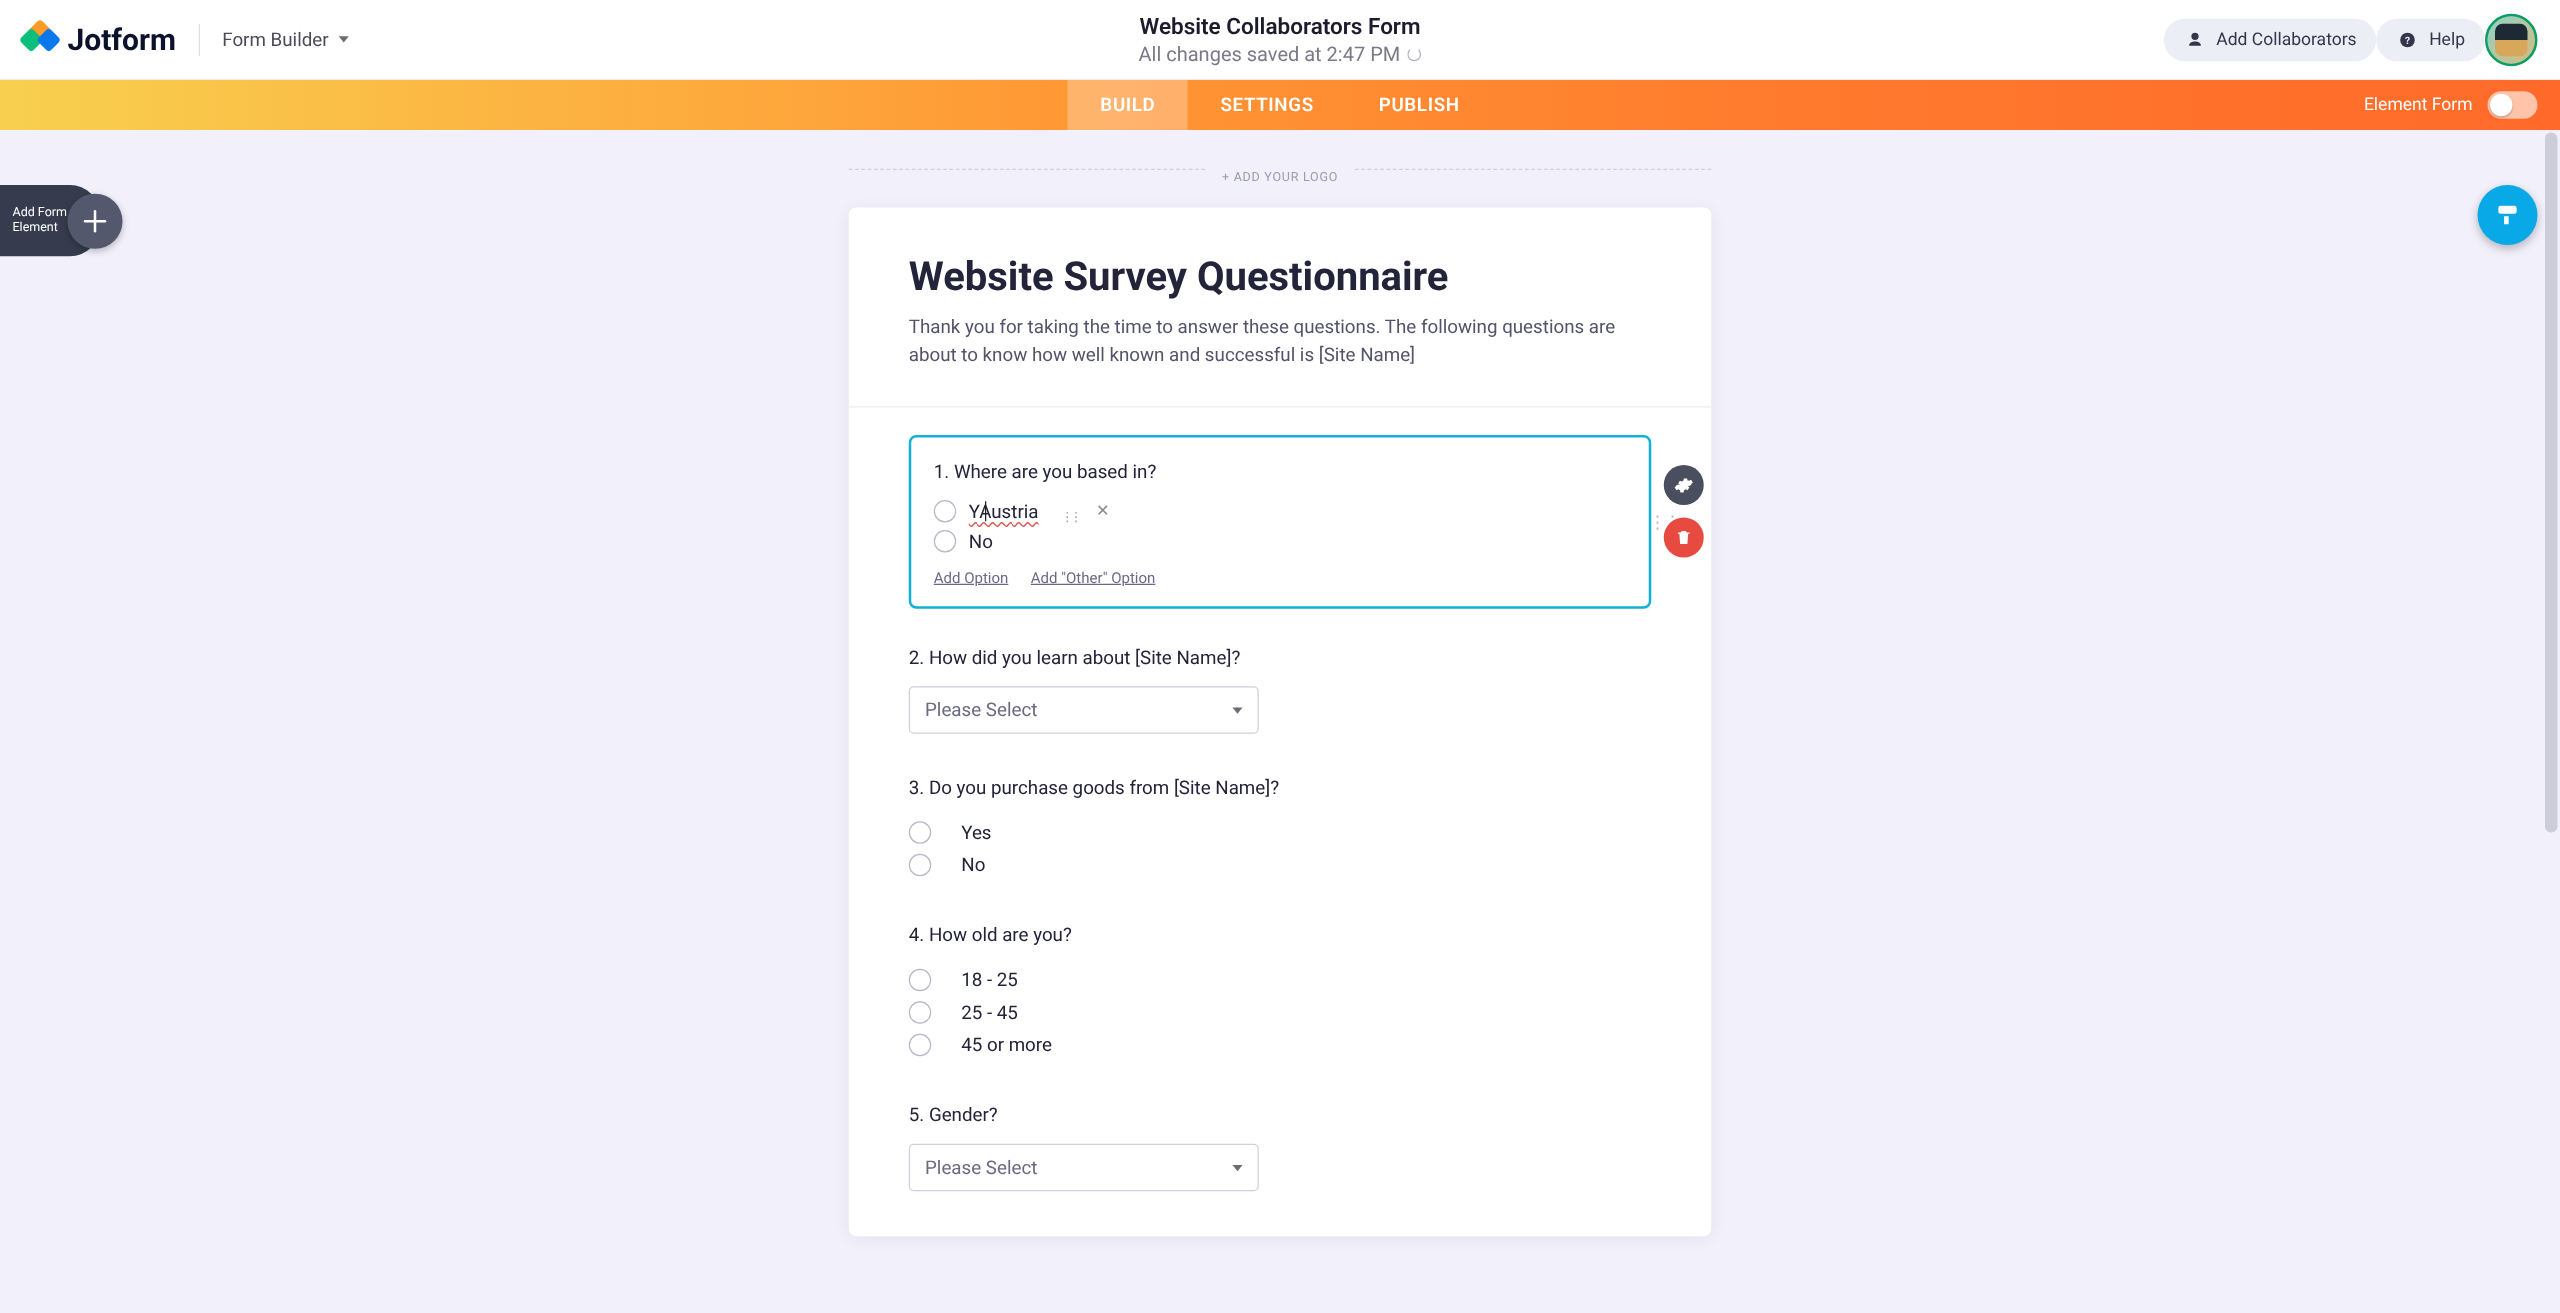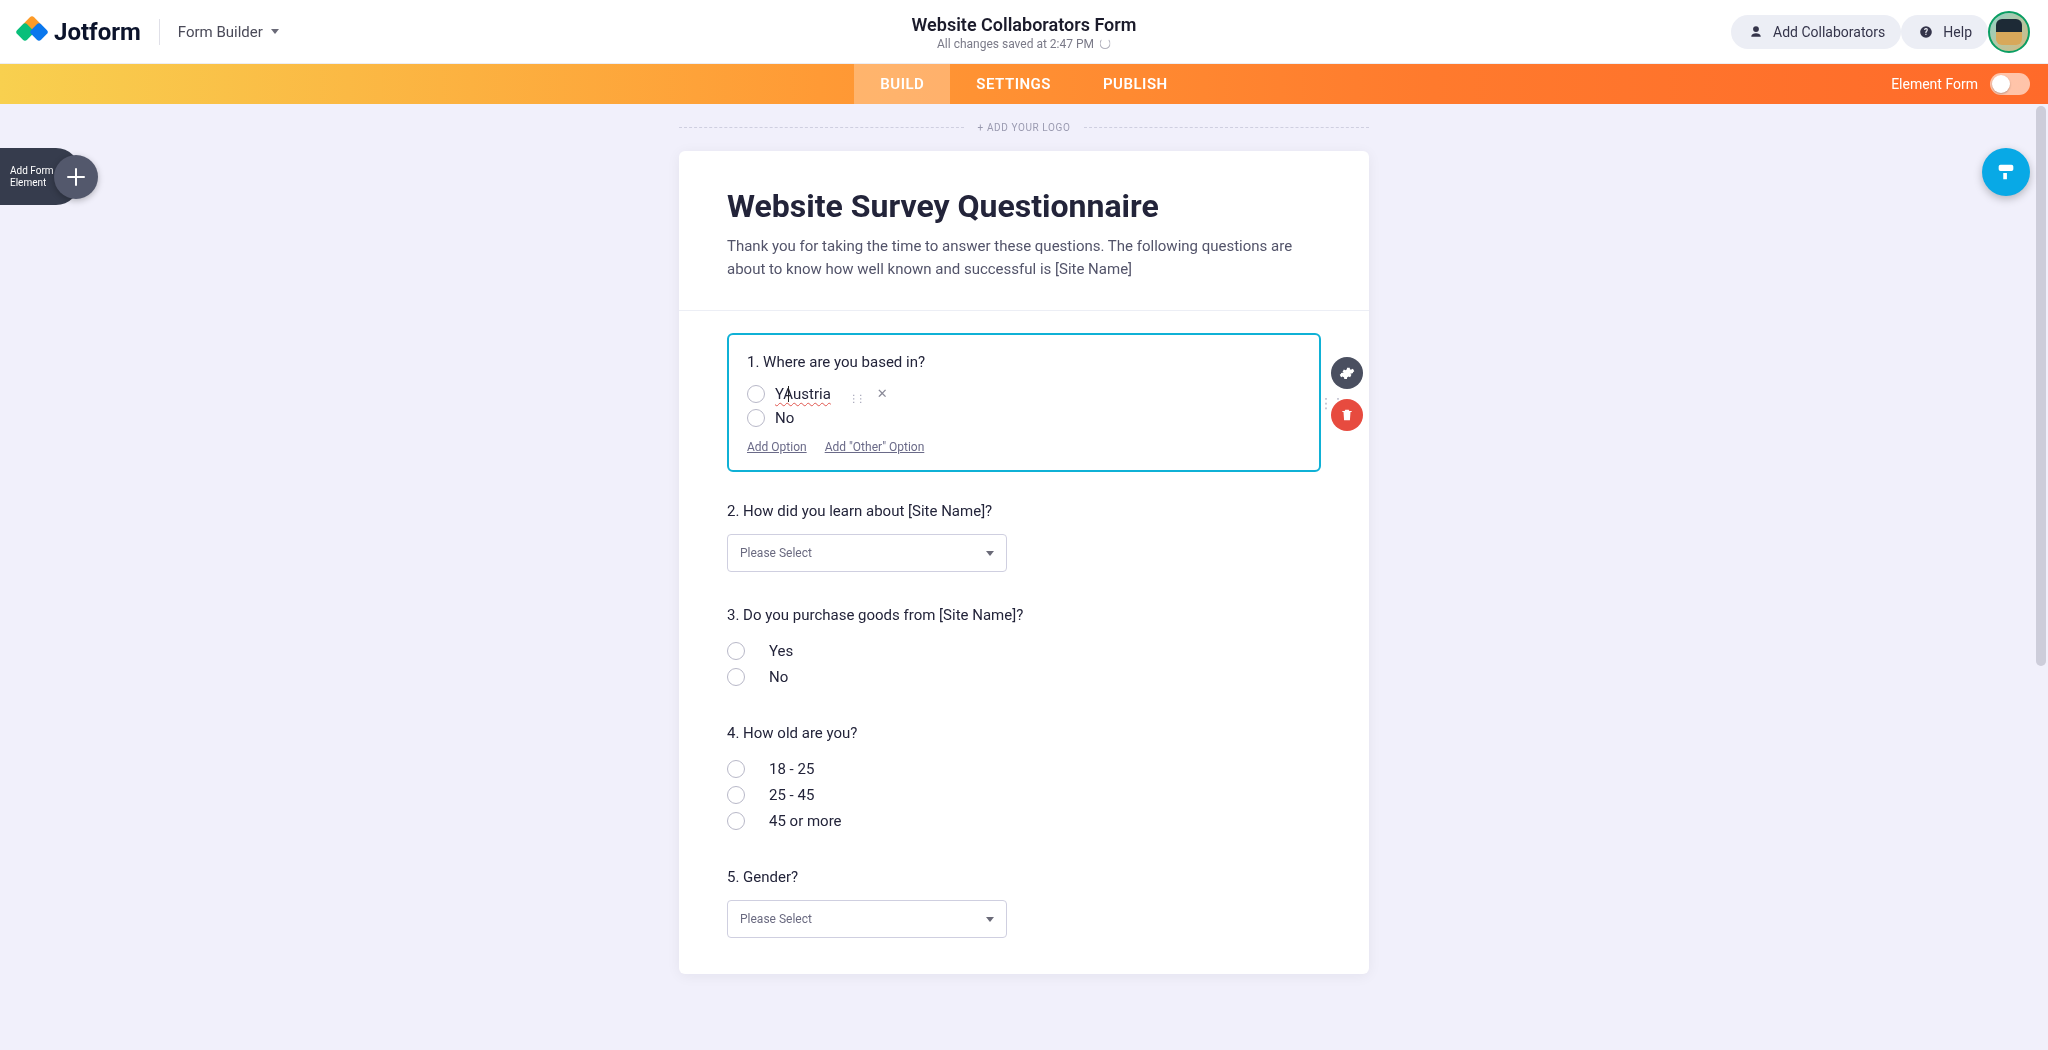--- a/index.html
+++ b/index.html
@@ -13,21 +13,21 @@
   .jotform-mark .m1{background:#fd9b28;top:0;left:7px}
   .jotform-mark .m2{background:#09bf7a;top:7px;left:0}
   .jotform-mark .m3{background:#0a77ed;top:7px;left:14px}
   .jotform-word{font-size:24px;font-weight:700;color:#0b132b;}
   .divider-v{width:1px;height:26px;background:#e0e0e8;margin:0 18px;}
   .fb-label{font-size:15px;color:#4a4a58;display:flex;align-items:center;gap:8px;}
   .caret-down{width:0;height:0;border-left:4px solid transparent;border-right:4px solid transparent;border-top:5px solid #6a6a78;}
 
   .appbar-center{position:absolute;left:50%;top:0;height:64px;transform:translateX(-50%);display:flex;flex-direction:column;align-items:center;justify-content:center;}
   .form-title{font-size:18px;font-weight:600;color:#1b1b2b;}
-  .saved-row{font-size:12px;color:#7a7a88;display:flex;align-items:center;gap:6px;margin-top:2px;}
+  .saved-row{font-size:16px;color:#7a7a88;display:flex;align-items:center;gap:6px;margin-top:2px;}
   .revert-icon{width:11px;height:11px;border:1.4px solid #b0b0bc;border-radius:50%;border-top-color:transparent;position:relative;}
 
   .appbar-right{margin-left:auto;display:flex;align-items:center;}
   .pill{display:flex;align-items:center;gap:8px;background:#eceef5;border-radius:999px;padding:8px 16px;font-size:14px;color:#34344a;}
   .icon-circle{width:18px;height:18px;display:flex;align-items:center;justify-content:center;}
   .person-ico svg,.help-ico svg{display:block;}
   .avatar{width:42px;height:42px;border-radius:50%;border:2px solid #0a9e63;background:linear-gradient(135deg,#8fd3c8 0%,#d7b97f 100%);display:flex;align-items:center;justify-content:center;overflow:hidden;}
   .avatar-inner{width:26px;height:26px;border-radius:6px;background:linear-gradient(180deg,#1d2a36 0 50%,#d8a85a 50% 100%);}
 
   
@@ -46,35 +46,35 @@
   .left-add .plus::after{width:2px;height:18px}
 
   
   .fab{position:absolute;right:18px;top:148px;width:48px;height:48px;border-radius:50%;background:#08a9e6;display:flex;align-items:center;justify-content:center;box-shadow:0 3px 8px rgba(0,0,0,.25);}
   .fab svg{fill:#fff;}
 
   
   .canvas-col{position:absolute;top:104px;left:50%;transform:translateX(-50%);width:690px;}
   .logo-slot{display:flex;align-items:center;justify-content:center;margin:18px 0;}
   .logo-dashes{flex:1;border-top:1px dashed #cfcfe0;}
-  .logo-text{padding:0 14px;font-size:10px;letter-spacing:.6px;color:#9a9ab0;}
+  .logo-text{padding:0 14px;font-size:10px;letter-spacing:.6px;color:#9a9ab0;margin-top:15px;}
 
   .card{background:#fff;border-radius:6px;box-shadow:0 2px 14px rgba(20,20,40,.06);padding:0 0 36px 0;}
   .card-head{padding:36px 48px 30px 48px;border-bottom:1px solid #eceef5;}
   .card-head h1{font-size:32px;font-weight:700;color:#23243a;margin-bottom:10px;}
   .card-head p{font-size:15px;color:#53546a;line-height:1.5;}
 
   .q-block{padding:22px 48px 0 48px;}
   .q-label{font-size:15px;color:#23243a;margin-bottom:14px;}
 
   .radio-row{display:flex;align-items:center;gap:24px;padding:4px 0;}
   .radio-dot{width:18px;height:18px;border-radius:50%;border:1.5px solid #b8b8c8;flex-shrink:0;}
   .radio-text{font-size:15px;color:#23243a;}
 
-  .select-box{width:280px;height:38px;border:1px solid #cfcfe0;border-radius:4px;display:flex;align-items:center;justify-content:space-between;padding:0 12px;font-size:12px;color:#6a6a80;}
+  .select-box{width:280px;height:38px;border:1px solid #cfcfe0;border-radius:4px;display:flex;align-items:center;justify-content:space-between;padding:0 12px;font-size:15px;color:#6a6a80;}
 
   
   .q1-wrap{position:relative;padding:0 48px;}
   .q1-box{margin:22px 0 0 0;border:2px solid #0fb1d6;border-radius:6px;padding:18px 18px 16px 18px;position:relative;}
   .opt-row{display:flex;align-items:center;gap:10px;padding:3px 0;position:relative;}
   .opt-editing{text-decoration:underline wavy #e0564f 1px;text-underline-offset:3px;}
   .grip{width:10px;height:14px;display:inline-block;margin-left:8px;position:relative;}
   .grip::before{content:"⋮⋮";font-size:10px;color:#9a9ab0;letter-spacing:-3px;}
   .opt-x{margin-left:8px;color:#8a8a98;font-size:13px;}
   .q1-links{margin-top:10px;display:flex;gap:18px;}

